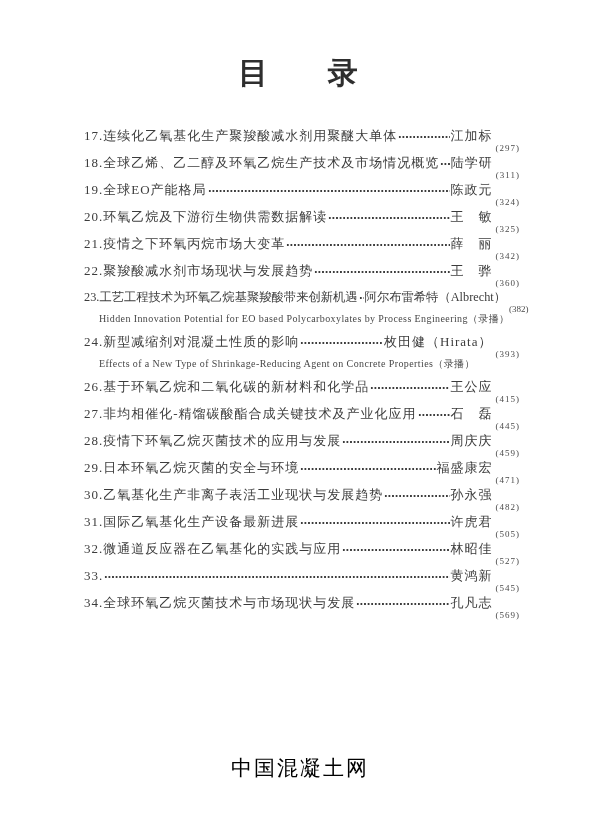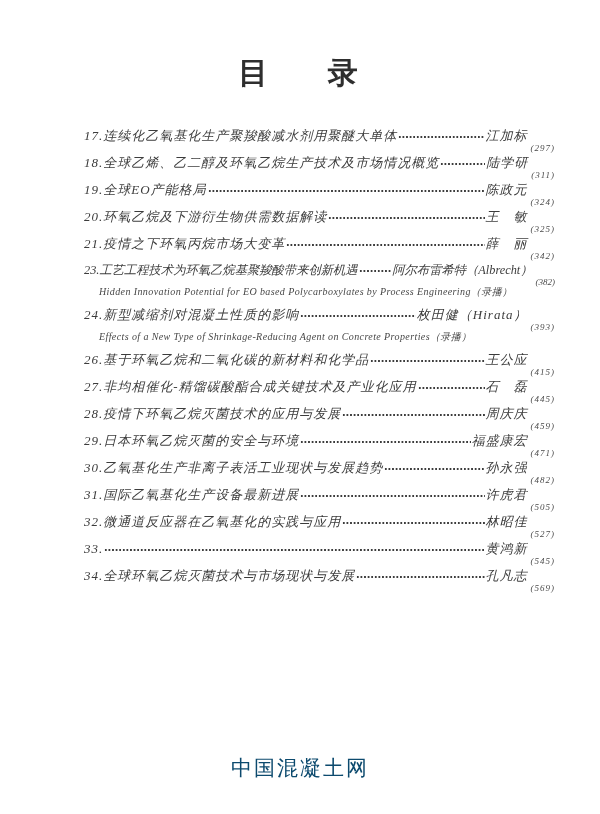--- a/index.html
+++ b/index.html
@@ -17,22 +17,21 @@
     margin: 56px 0 38px 0;
     font-size: 30px;
     line-height: 34px;
     font-weight: 700;
     letter-spacing: 4px;
     word-spacing: 44px;
     color: #2e2e2e;
     font-family: Liberation Serif, serif;
   }
   .toc {
-    margin: 0 45px 0 84px;
-    font-style: italic;
+    margin: 0 80px 0 84px;
   }
   .row {
     display: flex;
     align-items: baseline;
     font-size: 13px;
     line-height: 15px;
     letter-spacing: 1px;
     margin-bottom: 10px;
     white-space: nowrap;
   }
@@ -112,20 +111,27 @@
       <span class="author">王　敏</span>
       <span class="pg">(325)</span>
     </div>
     <div class="row">
       <span class="num">21.</span>
       <span class="t">疫情之下环氧丙烷市场大变革</span>
       <span class="leader"></span>
       <span class="author">薛　丽</span>
       <span class="pg">(342)</span>
     </div>
+    <div class="row">
+      <span class="num">22.</span>
+      <span class="t">聚羧酸减水剂市场现状与发展趋势</span>
+      <span class="leader"></span>
+      <span class="author">王　骅</span>
+      <span class="pg">(360)</span>
+    </div>
     <div class="row tight">
       <span class="num">23.</span>
       <span class="t">工艺工程技术为环氧乙烷基聚羧酸带来创新机遇</span>
       <span class="leader"></span>
       <span class="author">阿尔布雷希特（Albrecht）</span>
       <span class="pg">(382)</span>
     </div>
     <div class="subtitle">Hidden Innovation Potential for EO based Polycarboxylates by Process Engineering（录播）</div>
     <div class="row">
       <span class="num">24.</span>
@@ -192,13 +198,13 @@
     </div>
     <div class="row">
       <span class="num">34.</span>
       <span class="t">全球环氧乙烷灭菌技术与市场现状与发展</span>
       <span class="leader"></span>
       <span class="author">孔凡志</span>
       <span class="pg">(569)</span>
     </div>
   </div>
 
-<div class="watermark" style="color: #0c4a6e;">中国混凝土网</div>
+<div class="watermark" style="color: #000000;">中国混凝土网</div>
 
 </body></html>

